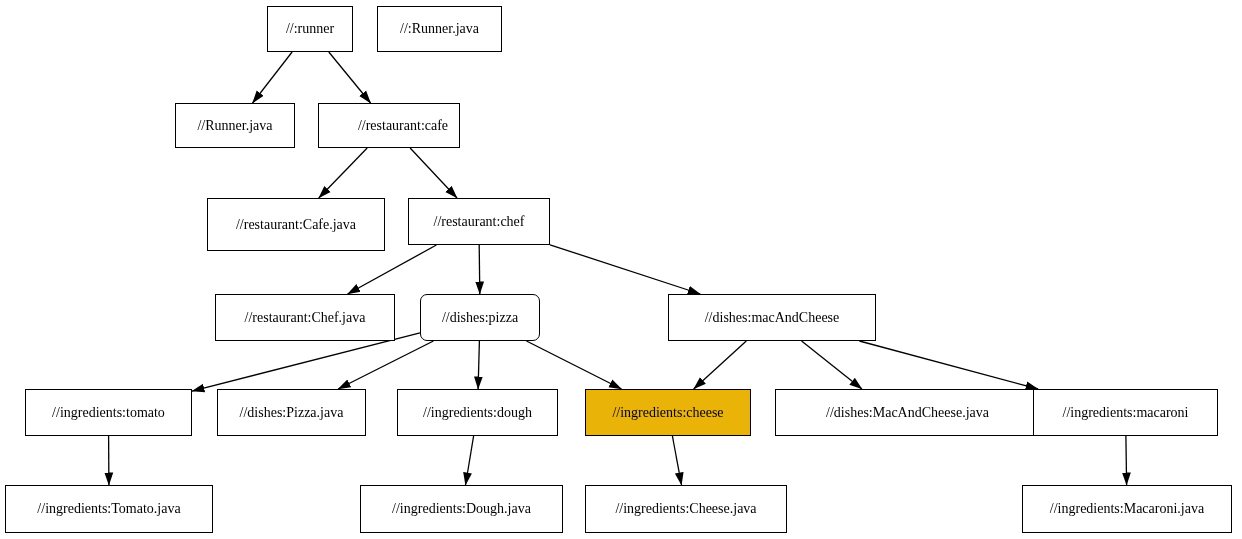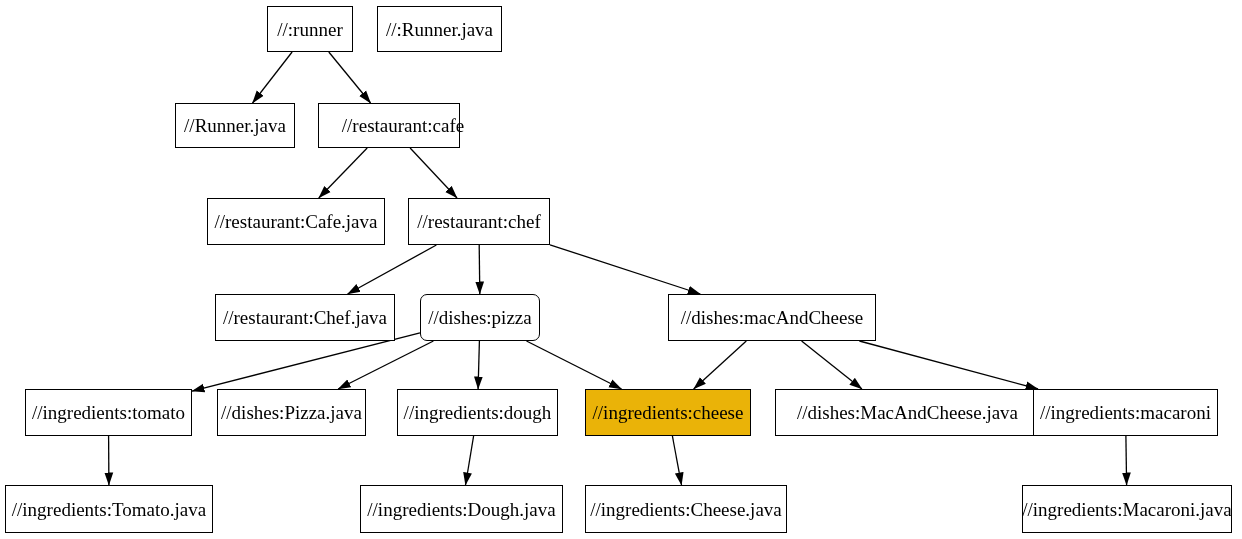--- a/index.html
+++ b/index.html
@@ -17,21 +17,21 @@
     width: 1242px; height: 539px;
   }
   .node {
     position: absolute;
     box-sizing: border-box;
     border: 1.5px solid #000000;
     background: #ffffff;
     display: flex;
     align-items: center;
     justify-content: center;
-    font-size: 19px;
+    font-size: 14px;
     line-height: 1;
     color: #000000;
     white-space: nowrap;
   }
 </style>
 </head>
 <body>
 
 <div class="canvas">
   <svg class="edge-layer" id="edge-layer" viewBox="0 0 1242 539" width="1242" height="539" xmlns="http://www.w3.org/2000/svg">
@@ -57,21 +57,21 @@
       <line x1="108.6" y1="436.0" x2="108.9" y2="485.0" stroke="#000000" stroke-width="1.3" marker-end="url(#arrowhead)"></line>
       <line x1="473.6" y1="436.0" x2="465.5" y2="485.0" stroke="#000000" stroke-width="1.3" marker-end="url(#arrowhead)"></line>
       <line x1="672.4" y1="436.0" x2="681.5" y2="485.0" stroke="#000000" stroke-width="1.3" marker-end="url(#arrowhead)"></line>
       <line x1="1125.9" y1="436.0" x2="1126.6" y2="485.0" stroke="#000000" stroke-width="1.3" marker-end="url(#arrowhead)"></line>
     </svg>
   <div id="node-layer">
       <div class="node" style="left: 267px; top: 6px; width: 86px; height: 46px; border-color: rgb(0, 0, 0); background: rgb(255, 255, 255); color: rgb(0, 0, 0);">//:runner</div>
       <div class="node" style="left: 377px; top: 6px; width: 125px; height: 46px; border-color: rgb(0, 0, 0); background: rgb(255, 255, 255); color: rgb(0, 0, 0); text-align: right;">//:Runner.java</div>
       <div class="node" style="left: 175px; top: 103px; width: 120px; height: 45px; border-color: rgb(0, 0, 0); background: rgb(255, 255, 255); color: rgb(0, 0, 0);">//Runner.java</div>
       <div class="node" style="left: 318px; top: 103px; width: 142px; height: 45px; border-color: rgb(0, 0, 0); background: rgb(255, 255, 255); color: rgb(0, 0, 0); padding-left: 28px;">//restaurant:cafe</div>
-      <div class="node" style="left: 207px; top: 198px; width: 178px; height: 47px; border-color: rgb(0, 0, 0); background: rgb(255, 255, 255); color: rgb(0, 0, 0);">//restaurant:Cafe.java</div>
+      <div class="node" style="left: 207px; top: 198px; width: 178px; height: 53px; border-color: rgb(0, 0, 0); background: rgb(255, 255, 255); color: rgb(0, 0, 0);">//restaurant:Cafe.java</div>
       <div class="node" style="left: 408px; top: 198px; width: 142px; height: 47px; border-color: rgb(0, 0, 0); background: rgb(255, 255, 255); color: rgb(0, 0, 0);">//restaurant:chef</div>
       <div class="node" style="left: 215px; top: 294px; width: 180px; height: 47px; border-color: rgb(0, 0, 0); background: rgb(255, 255, 255); color: rgb(0, 0, 0);">//restaurant:Chef.java</div>
       <div class="node" style="left: 420px; top: 294px; width: 120px; height: 47px; border-color: rgb(0, 0, 0); background: rgb(255, 255, 255); color: rgb(0, 0, 0); border-radius: 7px;">//dishes:pizza</div>
       <div class="node" style="left: 668px; top: 294px; width: 208px; height: 47px; border-color: rgb(0, 0, 0); background: rgb(255, 255, 255); color: rgb(0, 0, 0);">//dishes:macAndCheese</div>
       <div class="node" style="left: 25px; top: 389px; width: 167px; height: 47px; border-color: rgb(0, 0, 0); background: rgb(255, 255, 255); color: rgb(0, 0, 0);">//ingredients:tomato</div>
       <div class="node" style="left: 217px; top: 389px; width: 149px; height: 47px; border-color: rgb(0, 0, 0); background: rgb(255, 255, 255); color: rgb(0, 0, 0);">//dishes:Pizza.java</div>
       <div class="node" style="left: 397px; top: 389px; width: 161px; height: 47px; border-color: rgb(0, 0, 0); background: rgb(255, 255, 255); color: rgb(0, 0, 0);">//ingredients:dough</div>
       <div class="node" style="left: 585px; top: 389px; width: 166px; height: 47px; border-color: rgb(0, 0, 0); background: #eab308; color: rgb(0, 0, 0); text-align: center;">//ingredients:cheese</div>
       <div class="node" style="left: 775px; top: 389px; width: 265px; height: 47px; border-color: rgb(0, 0, 0); background: rgb(255, 255, 255); color: rgb(0, 0, 0);">//dishes:MacAndCheese.java</div>
       <div class="node" style="left: 1033px; top: 389px; width: 185px; height: 47px; border-color: rgb(0, 0, 0); background: rgb(255, 255, 255); color: rgb(0, 0, 0);">//ingredients:macaroni</div>

